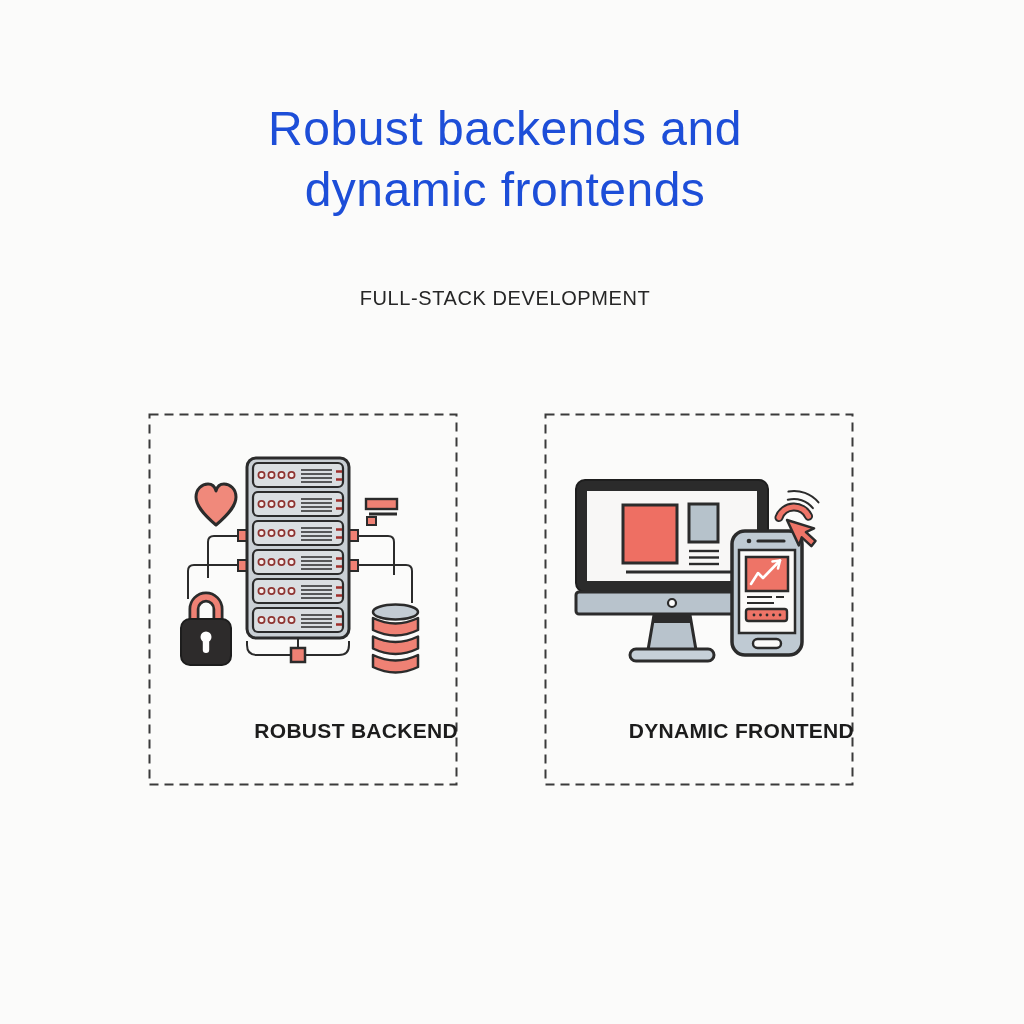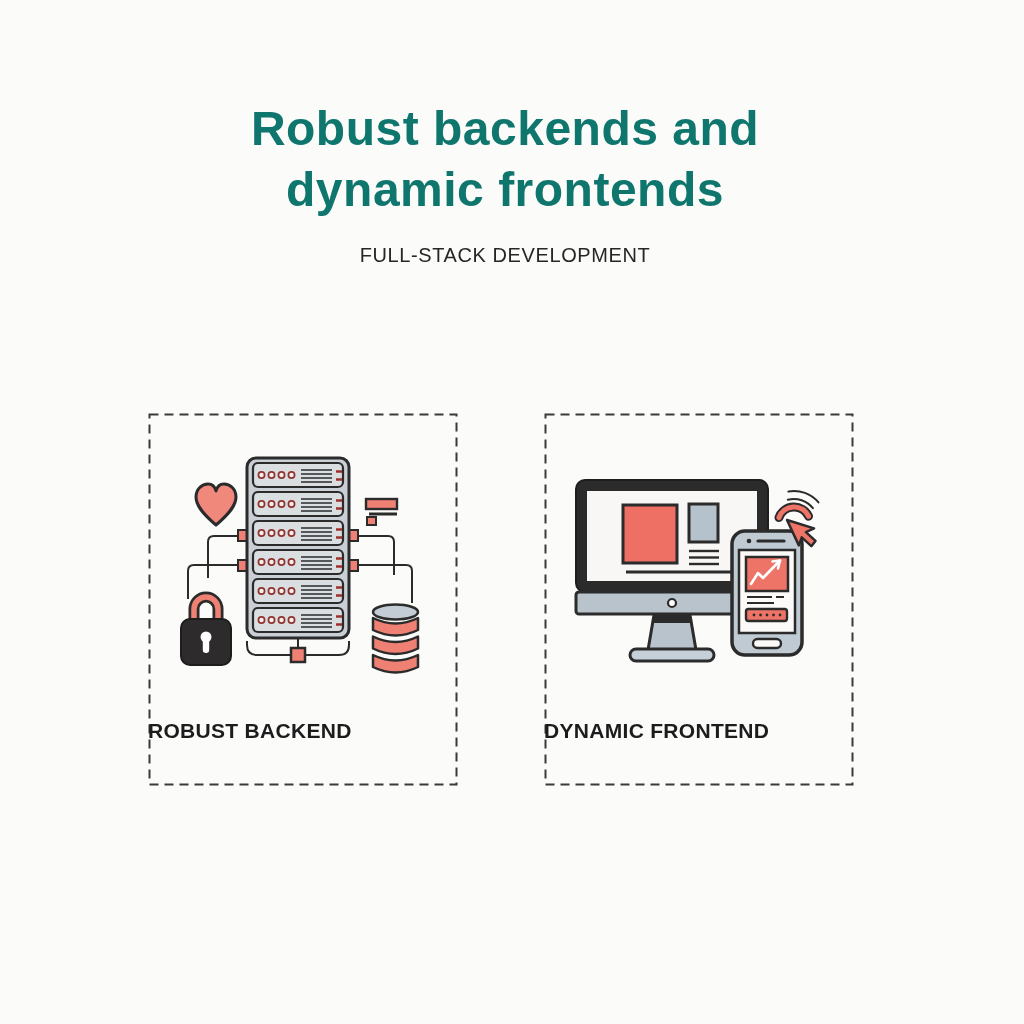--- a/index.html
+++ b/index.html
@@ -2,29 +2,29 @@
 <html><head>
 <meta charset="utf-8">
 <style>
   html,body{margin:0;padding:0;}
   body{
     width:1024px;height:1024px;position:relative;overflow:hidden;
     background:#fbfbfa;
     font-family:"Liberation Sans", sans-serif;
   }
   .header{position:absolute;top:0;left:0;right:14px;text-align:center;}
-  .title{margin-top:98px;font-size:48px;line-height:61px;font-weight:700;color:#0f766e;letter-spacing:0.5px;}
-  .subtitle{margin-top:24px;font-size:20px;font-weight:400;color:#262626;letter-spacing:0.6px;}
+  .title{margin-top:98px;font-size:48px;line-height:61px;font-weight:400;color:#1d4ed8;letter-spacing:0.5px;}
+  .subtitle{margin-top:67px;font-size:20px;font-weight:400;color:#262626;letter-spacing:0.6px;}
   .card{position:absolute;top:413px;width:310px;height:373px;}
   #card-backend{left:148px;}
   #card-frontend{left:544px;}
   .border-svg{position:absolute;left:0;top:0;}
   .illu{position:absolute;left:0;top:0;}
   .card-label{
-    position:absolute;top:306px;left:0;width:100%;text-align:left;
+    position:absolute;top:306px;left:0;width:100%;text-align:right;
     font-size:21px;font-weight:700;color:#1c1c1c;letter-spacing:0.3px;
   }
 </style>
 </head>
 <body>
 
 <div class="header">
   <div class="title">
     <div>Robust backends and</div>
     <div>dynamic frontends</div>

